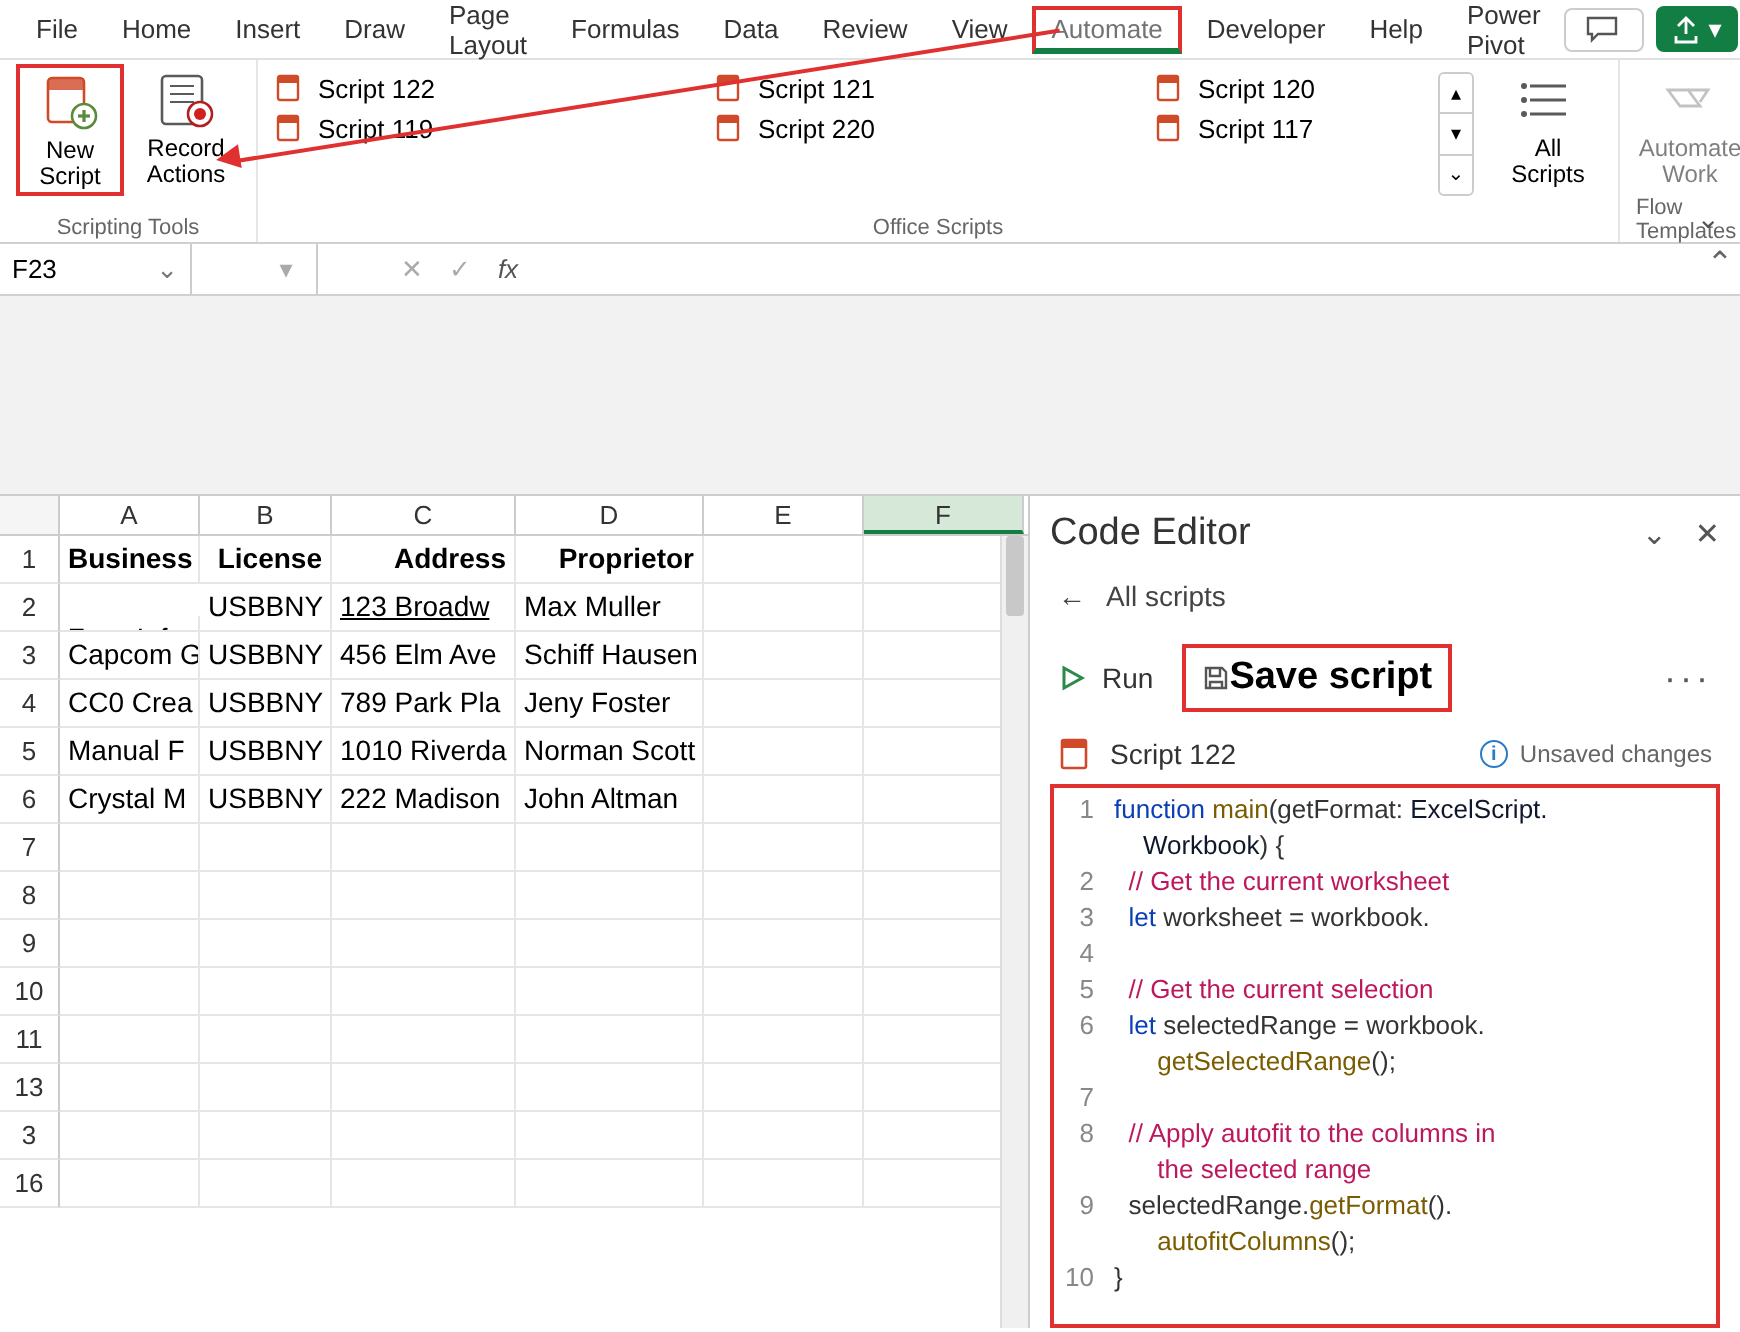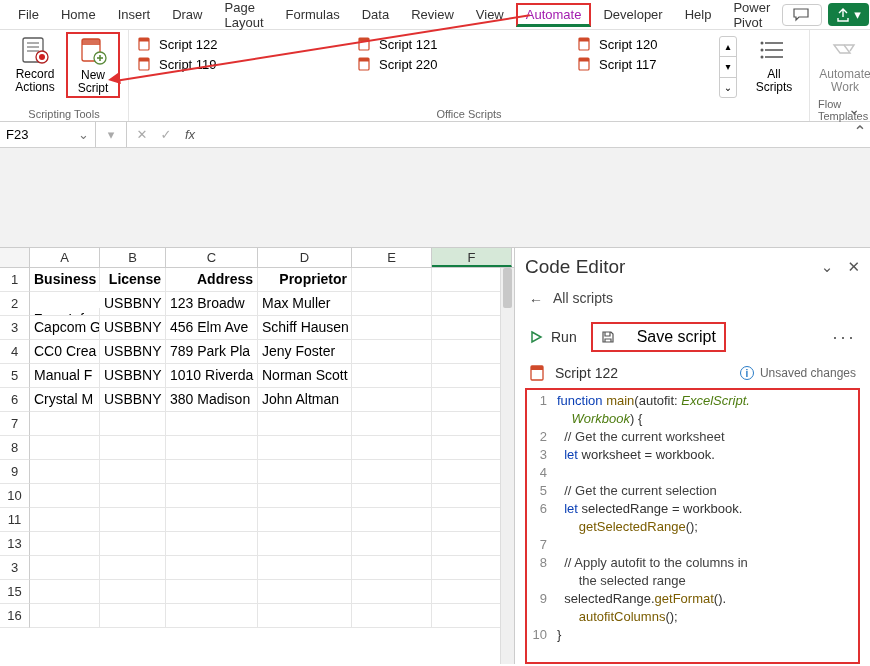--- a/index.html
+++ b/index.html
@@ -1,21 +1,21 @@
 <!DOCTYPE html>
 <html><head>
 <meta charset="utf-8">
 <style>
 * { box-sizing: border-box; margin: 0; padding: 0; font-family: "Segoe UI", Arial, sans-serif; }
 body { background: #fff; width: 870px; height: 666px; overflow: hidden; position: relative; }
 
 
 .ribbon-tabs { display: flex; align-items: center; height: 30px; padding: 0 8px; gap: 2px; border-bottom: 1px solid #e0e0e0; }
 .ribbon-tab { padding: 4px 10px; font-size: 13px; color: #333; cursor: pointer; }
-.ribbon-tab.active { border: 2.5px solid #e03030; border-bottom: 3px solid #137e43; padding: 2px 8px; color: #a21caf; }
+.ribbon-tab.active { border: 2.5px solid #e03030; border-bottom: 3px solid #137e43; padding: 2px 8px; color: #737373; }
 .ribbon-right { margin-left: auto; display: flex; gap: 6px; align-items: center; }
 .comment-btn { border: 1px solid #ccc; border-radius: 4px; padding: 3px 10px; font-size: 13px; background: #fff; }
 .share-btn { background: #137e43; color: #fff; border-radius: 4px; padding: 4px 8px; font-size: 13px; display: flex; align-items: center; gap: 4px; }
 
 
 .ribbon-body { display: flex; height: 92px; border-bottom: 1px solid #d0d0d0; background: #fff; position: relative; }
 .ribbon-group { display: flex; flex-direction: column; align-items: center; padding: 2px 8px 0; border-right: 1px solid #e5e5e5; }
 .ribbon-group-content { display: flex; gap: 4px; flex: 1; align-items: flex-start; }
 .ribbon-group-label { font-size: 11px; color: #666; padding: 2px 0 1px; }
 .big-btn { display: flex; flex-direction: column; align-items: center; padding: 2px 4px; width: 54px; cursor: pointer; }
@@ -29,21 +29,21 @@
 .script-item .mini-icon { width:16px;height:16px;}
 .scripts-scroll { display: flex; flex-direction: column; border: 1px solid #ccc; border-radius: 3px; margin: 4px 0 0 8px; height: 62px; }
 .scripts-scroll div { flex:1; border-bottom: 1px solid #ccc; width: 16px; display:flex;align-items:center;justify-content:center;font-size:10px;cursor:pointer;}
 .scripts-scroll div:last-child{border-bottom:none;}
 
 .automate-btn { opacity: 0.5; }
 
 .ribbon-chevron { position:absolute; right:10px; bottom:4px; font-size:14px; color:#555; cursor:pointer;}
 
 
-.formula-bar { display: flex; align-items: flex-start; height: 26px; border-bottom: 1px solid #d0d0d0; background: #fff; }
+.formula-bar { display: flex; align-items: flex-start; height: 26px; border-bottom: 1px solid #d0d0d0; background: #fff; gap: 32px; }
 .name-box { width: 96px; border-right: 1px solid #ccc; padding: 0 6px; font-size: 13px; display:flex;align-items:center;justify-content:space-between;height:100%;}
 .fb-btns { display: flex; padding: 0 4px; gap: 2px; align-items: center; height: 100%; }
 .fb-btn { width: 22px; text-align: center; color: #aaa; font-size: 13px; cursor:pointer;}
 .fx { font-style: italic; color: #555; }
 .formula-input { flex: 1; padding: 0 6px; font-size: 13px; border:none; }
 .fb-expand{width:20px;text-align:center;color:#666;cursor:pointer;}
 
 
 .blank-area { height: 100px; background: #f2f2f2; border-bottom: 1px solid #ccc; }
 
@@ -65,35 +65,35 @@
 
 
 .editor-pane { flex: 1; border-left: 1px solid #ccc; background: #fff; padding: 4px 10px 0; display:flex;flex-direction:column;}
 .ed-header { display: flex; align-items: center; justify-content: space-between; padding: 4px 0 8px; }
 .ed-title { font-size: 19px; color: #333; }
 .ed-controls { display: flex; gap: 14px; font-size: 15px; color: #555; }
 .ed-controls span{cursor:pointer;}
 .ed-back { display: flex; align-items: center; gap: 10px; color: #444; font-size: 14px; padding: 4px 4px 10px; cursor:pointer;}
 .ed-actions { display: flex; align-items: center; gap: 14px; padding: 6px 4px 10px; }
 .ed-run { display: flex; align-items: center; gap: 8px; font-size: 14px; color: #333; cursor:pointer;}
-.ed-save { display: flex; align-items: center; gap: 22px; font-size: 16px; border: 2.5px solid #e03030; padding: 4px 8px; cursor:pointer;}
+.ed-save { display: flex; align-items: center; gap: 0; font-size: 19px; border: 2.5px solid #e03030; padding: 4px 8px; cursor:pointer;font-weight:bold;}
 .ed-more { font-size: 18px; letter-spacing: 2px; color: #555; margin-left:auto;cursor:pointer;}
 .ed-script-row { display: flex; align-items: center; gap: 8px; padding: 2px 4px 6px; }
 .ed-script-name { font-size: 14px; color: #333; }
 .ed-unsaved { margin-left: auto; display: flex; align-items: center; gap: 6px; font-size: 12px; color: #666; }
 .ed-unsaved .info-icon { color:#2a7cc7; font-weight:bold; border:1.5px solid #2a7cc7; border-radius:50%; width:14px;height:14px;display:inline-flex;align-items:center;justify-content:center;font-size:10px;}
 
 .code-box { border: 2.5px solid #e03030; flex:1; overflow: hidden; font-family: Consolas, monospace; font-size: 13px; line-height: 18px; padding: 2px 0;}
 .code-line { display: flex; }
 .gutter { width: 30px; text-align: right; color: #888; padding-right: 10px; flex-shrink:0;}
 .code-text { flex: 1; white-space: pre; color:#333;}
 .tok-kw { color: #0a3fb5; }
 .tok-fn { color: #7a5c00; }
-.tok-type { color: #4d7c0f; font-style: italic; }
-.tok-cmt { color: #404040; }
+.tok-type { color: #0f172a; }
+.tok-cmt { color: #be185d; }
 .tok-prop { color: #333; }
 
 
 .anno-line { position: absolute; border-top: 2.5px solid #e03030; transform-origin: left center; z-index: 50; }
 .anno-arrow { position: absolute; width: 0; height: 0; border-top: 6px solid transparent; border-bottom: 6px solid transparent; border-right: 12px solid #e03030; z-index: 51; }
 
 svg{display:block;}
 </style>
 </head>
 <body>
@@ -123,44 +123,44 @@
           <path d="M11 5L7 1 3 5M7 1v8M2 10v3h10v-3" fill="none" stroke="#fff" stroke-width="1.4"></path>
         </svg>
       <span>▾</span>
     </div>
   </div>
 </div>
 
 <div class="ribbon-body">
   <div class="ribbon-group">
     <div class="ribbon-group-content">
+      <div class="big-btn new-script-box">
+        <div class="icon">
+          <svg width="30" height="30" viewBox="0 0 30 30">
+              <rect x="4" y="3" width="18" height="22" rx="2" fill="none" stroke="#d04a2a" stroke-width="1.3"></rect>
+              <rect x="4" y="3" width="18" height="6" fill="#d04a2a" opacity="0.8"></rect>
+              <circle cx="22" cy="22" r="6" fill="#fff" stroke="#5a8a3a" stroke-width="1.3"></circle>
+              <line x1="22" y1="19" x2="22" y2="25" stroke="#5a8a3a" stroke-width="1.6"></line>
+              <line x1="19" y1="22" x2="25" y2="22" stroke="#5a8a3a" stroke-width="1.6"></line>
+            </svg>
+        </div>
+        <div class="label">New Script</div>
+      </div>
       <div class="big-btn">
         <div class="icon">
           <svg width="30" height="30" viewBox="0 0 30 30">
               <rect x="3" y="3" width="20" height="24" rx="2" fill="none" stroke="#5a5a5a" stroke-width="1.3"></rect>
               <line x1="7" y1="8" x2="19" y2="8" stroke="#5a5a5a"></line>
               <line x1="7" y1="12" x2="19" y2="12" stroke="#5a5a5a"></line>
               <line x1="7" y1="16" x2="19" y2="16" stroke="#5a5a5a"></line>
               <circle cx="22" cy="22" r="6" fill="#fff" stroke="#b02020" stroke-width="1.3"></circle>
               <circle cx="22" cy="22" r="3" fill="#d02020"></circle>
             </svg>
         </div>
         <div class="label">Record Actions</div>
-      </div>
-      <div class="big-btn new-script-box">
-        <div class="icon">
-          <svg width="30" height="30" viewBox="0 0 30 30">
-              <rect x="4" y="3" width="18" height="22" rx="2" fill="none" stroke="#d04a2a" stroke-width="1.3"></rect>
-              <rect x="4" y="3" width="18" height="6" fill="#d04a2a" opacity="0.8"></rect>
-              <circle cx="22" cy="22" r="6" fill="#fff" stroke="#5a8a3a" stroke-width="1.3"></circle>
-              <line x1="22" y1="19" x2="22" y2="25" stroke="#5a8a3a" stroke-width="1.6"></line>
-              <line x1="19" y1="22" x2="25" y2="22" stroke="#5a8a3a" stroke-width="1.6"></line>
-            </svg>
-        </div>
-        <div class="label">New Script</div>
       </div>
     </div>
     <div class="ribbon-group-label">Scripting Tools</div>
   </div>
 
   <div class="ribbon-group" style="flex:1">
     <div class="ribbon-group-content" style="width:100%;justify-content:center;">
       <div class="scripts-grid" id="scripts-grid">
           <div class="script-row">
             <div class="script-item">
@@ -285,21 +285,21 @@
           <div class="cell bold" style="width: 66px;">License</div>
           <div class="cell bold" style="width: 92px;">Address</div>
           <div class="cell bold" style="width: 94px;">Proprietor</div>
           <div class="cell bold" style="width: 80px;"></div>
           <div class="cell bold" style="width: 80px;"></div>
         </div>
         <div class="grid-row">
           <div class="row-h">2</div>
           <div class="cell" style="width: 70px; margin-top: 16px;">Zynx Info</div>
           <div class="cell" style="width: 66px;">USBBNY</div>
-          <div class="cell" style="width: 92px;">123 Broadw</div>
+          <div class="cell" style="width: 92px; text-decoration: underline;">123 Broadw</div>
           <div class="cell" style="width: 94px;">Max Muller</div>
           <div class="cell" style="width: 80px;"></div>
           <div class="cell" style="width: 80px;"></div>
         </div>
         <div class="grid-row">
           <div class="row-h">3</div>
           <div class="cell" style="width: 70px;">Capcom G</div>
           <div class="cell" style="width: 66px;">USBBNY</div>
           <div class="cell" style="width: 92px;">456 Elm Ave</div>
           <div class="cell" style="width: 94px;">Schiff Hausen</div>
@@ -321,21 +321,21 @@
           <div class="cell" style="width: 66px;">USBBNY</div>
           <div class="cell" style="width: 92px;">1010 Riverda</div>
           <div class="cell" style="width: 94px;">Norman Scott</div>
           <div class="cell" style="width: 80px;"></div>
           <div class="cell" style="width: 80px;"></div>
         </div>
         <div class="grid-row">
           <div class="row-h">6</div>
           <div class="cell" style="width: 70px;">Crystal M</div>
           <div class="cell" style="width: 66px;">USBBNY</div>
-          <div class="cell" style="width: 92px;">380 Madison</div>
+          <div class="cell" style="width: 92px;">222 Madison</div>
           <div class="cell" style="width: 94px;">John Altman</div>
           <div class="cell" style="width: 80px;"></div>
           <div class="cell" style="width: 80px;"></div>
         </div>
         <div class="grid-row">
           <div class="row-h">7</div>
           <div class="cell" style="width: 70px;"></div>
           <div class="cell" style="width: 66px;"></div>
           <div class="cell" style="width: 92px;"></div>
           <div class="cell" style="width: 94px;"></div>
@@ -382,29 +382,20 @@
           <div class="row-h">13</div>
           <div class="cell" style="width: 70px;"></div>
           <div class="cell" style="width: 66px;"></div>
           <div class="cell" style="width: 92px;"></div>
           <div class="cell" style="width: 94px;"></div>
           <div class="cell" style="width: 80px;"></div>
           <div class="cell" style="width: 80px;"></div>
         </div>
         <div class="grid-row">
           <div class="row-h">3</div>
-          <div class="cell" style="width: 70px;"></div>
-          <div class="cell" style="width: 66px;"></div>
-          <div class="cell" style="width: 92px;"></div>
-          <div class="cell" style="width: 94px;"></div>
-          <div class="cell" style="width: 80px;"></div>
-          <div class="cell" style="width: 80px;"></div>
-        </div>
-        <div class="grid-row">
-          <div class="row-h">15</div>
           <div class="cell" style="width: 70px;"></div>
           <div class="cell" style="width: 66px;"></div>
           <div class="cell" style="width: 92px;"></div>
           <div class="cell" style="width: 94px;"></div>
           <div class="cell" style="width: 80px;"></div>
           <div class="cell" style="width: 80px;"></div>
         </div>
         <div class="grid-row">
           <div class="row-h">16</div>
           <div class="cell" style="width: 70px;"></div>
@@ -454,21 +445,21 @@
         </svg>
       <div class="ed-script-name">Script 122</div>
       <div class="ed-unsaved">
         <span class="info-icon">i</span>
         <span>Unsaved changes</span>
       </div>
     </div>
     <div class="code-box" id="code-box">
         <div class="code-line">
           <div class="gutter">1</div>
-          <div class="code-text"><span class="tok-kw">function </span><span class="tok-fn">main</span><span class="tok-prop">(autofit: </span><span class="tok-type">ExcelScript.</span></div>
+          <div class="code-text"><span class="tok-kw">function </span><span class="tok-fn">main</span><span class="tok-prop">(getFormat: </span><span class="tok-type">ExcelScript.</span></div>
         </div>
         <div class="code-line">
           <div class="gutter"></div>
           <div class="code-text"><span class="tok-prop">    </span><span class="tok-type">Workbook</span><span class="tok-prop">) {</span></div>
         </div>
         <div class="code-line">
           <div class="gutter">2</div>
           <div class="code-text"><span class="tok-prop">  </span><span class="tok-cmt">// Get the current worksheet</span></div>
         </div>
         <div class="code-line">

